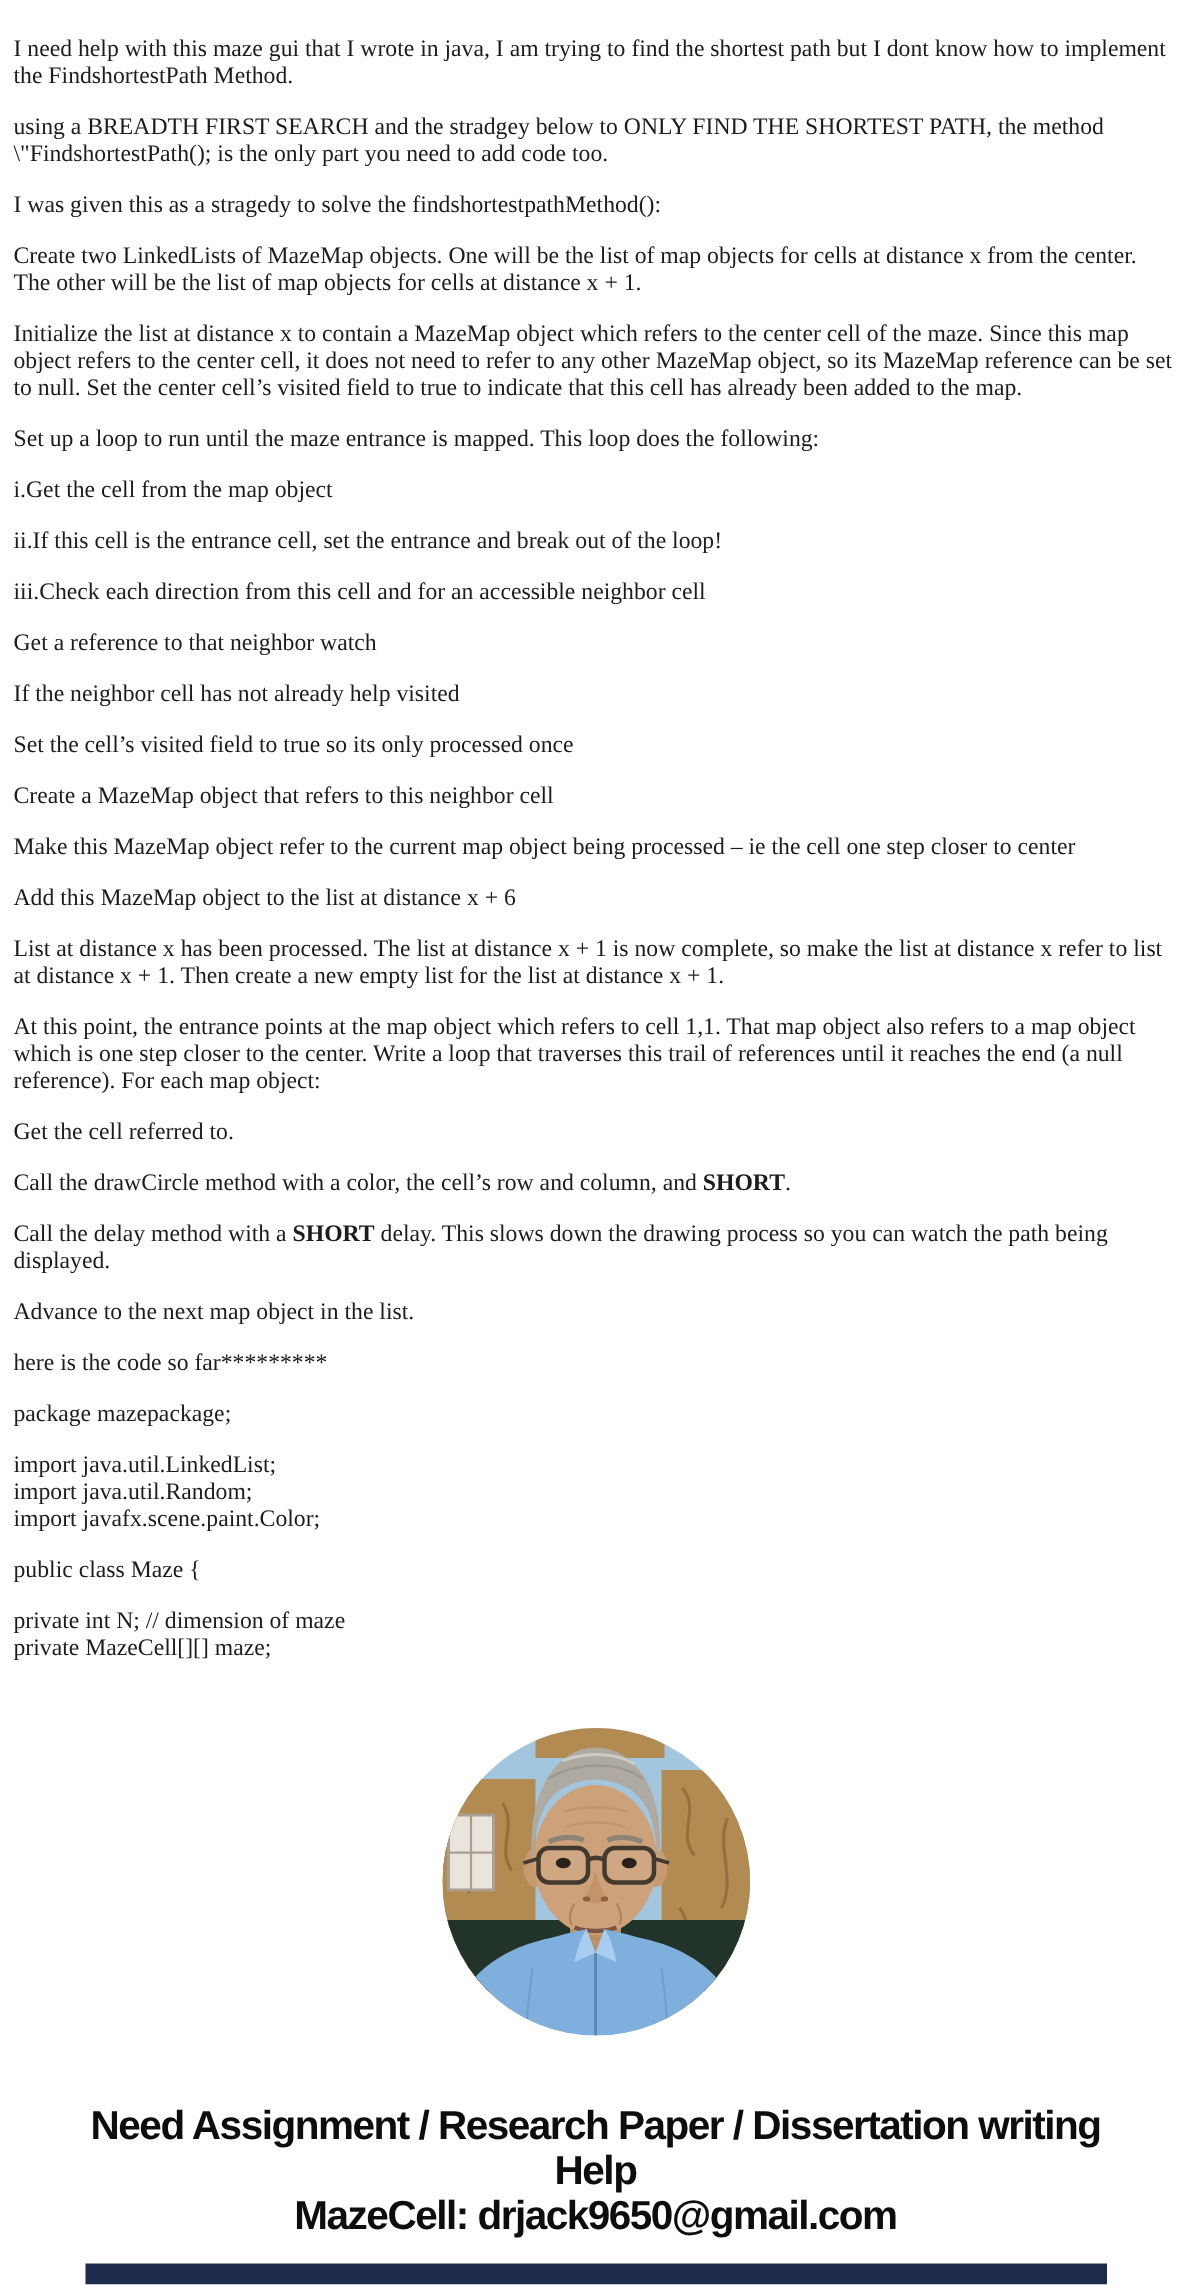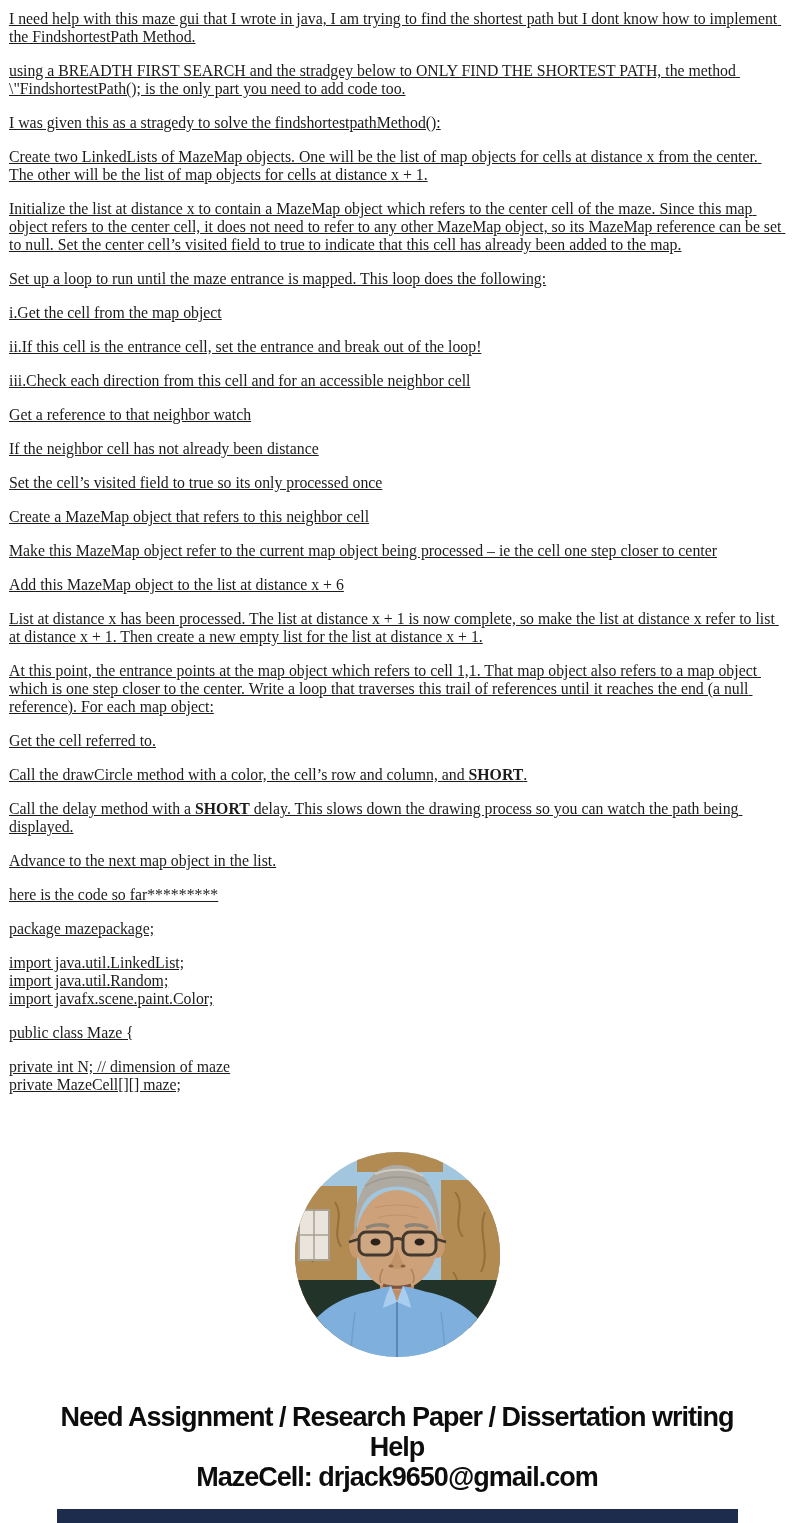--- a/index.html
+++ b/index.html
@@ -3,23 +3,23 @@
 <meta charset="utf-8">
 <style>
   html,body{margin:0;padding:0;}
   body{
     width:794px;height:1523px;position:relative;overflow:hidden;
     background:#ffffff;
     font-family:"Liberation Serif","DejaVu Serif",serif;
     color:#1c1c1c;
   }
   .doc{
-    position:absolute;top:0;left:0;right:0;
+    position:absolute;top:14px;left:0;right:0;
     padding:10px 9px 0 9px;
-    max-height:1138px;overflow:hidden;text-decoration:underline;
+    max-height:1138px;overflow:hidden;
   }
   .doc p{
     margin:16px 0;
     font-size:15.8px;line-height:18px;
     white-space:pre-wrap;
   }
   .doc p:first-child{margin-top:0;}
   .photo{
     position:absolute;left:295px;top:1152px;width:205px;height:205px;margin:0;
   }
@@ -46,21 +46,21 @@
       <p><span>I need help with this maze gui that I wrote in java, I am trying to find the shortest path but I dont know how to implement the FindshortestPath Method.</span></p>
       <p><span>using a BREADTH FIRST SEARCH and the stradgey below to ONLY FIND THE SHORTEST PATH, the method \"FindshortestPath(); is the only part you need to add code too.</span></p>
       <p><span>I was given this as a stragedy to solve the findshortestpathMethod():</span></p>
       <p><span>Create two LinkedLists of MazeMap objects. One will be the list of map objects for cells at distance x from the center. The other will be the list of map objects for cells at distance x + 1.</span></p>
       <p><span>Initialize the list at distance x to contain a MazeMap object which refers to the center cell of the maze. Since this map object refers to the center cell, it does not need to refer to any other MazeMap object, so its MazeMap reference can be set to null. Set the center cell’s visited field to true to indicate that this cell has already been added to the map.</span></p>
       <p><span>Set up a loop to run until the maze entrance is mapped. This loop does the following:</span></p>
       <p><span>i.Get the cell from the map object</span></p>
       <p><span>ii.If this cell is the entrance cell, set the entrance and break out of the loop!</span></p>
       <p><span>iii.Check each direction from this cell and for an accessible neighbor cell</span></p>
       <p><span>Get a reference to that neighbor watch</span></p>
-      <p><span>If the neighbor cell has not already been distance</span></p>
+      <p><span>If the neighbor cell has not already help visited</span></p>
       <p><span>Set the cell’s visited field to true so its only processed once</span></p>
       <p><span>Create a MazeMap object that refers to this neighbor cell</span></p>
       <p><span>Make this MazeMap object refer to the current map object being processed – ie the cell one step closer to center</span></p>
       <p><span>Add this MazeMap object to the list at distance x + 6</span></p>
       <p><span>List at distance x has been processed. The list at distance x + 1 is now complete, so make the list at distance x refer to list at distance x + 1. Then create a new empty list for the list at distance x + 1.</span></p>
       <p><span>At this point, the entrance points at the map object which refers to cell 1,1. That map object also refers to a map object which is one step closer to the center. Write a loop that traverses this trail of references until it reaches the end (a null reference). For each map object:</span></p>
       <p><span>Get the cell referred to.</span></p>
       <p><span>Call the drawCircle method with a color, the cell’s row and column, and </span><b>SHORT</b><span>.</span></p>
       <p><span>Call the delay method with a </span><b>SHORT</b><span> delay. This slows down the drawing process so you can watch the path being displayed.</span></p>
       <p><span>Advance to the next map object in the list.</span></p>

